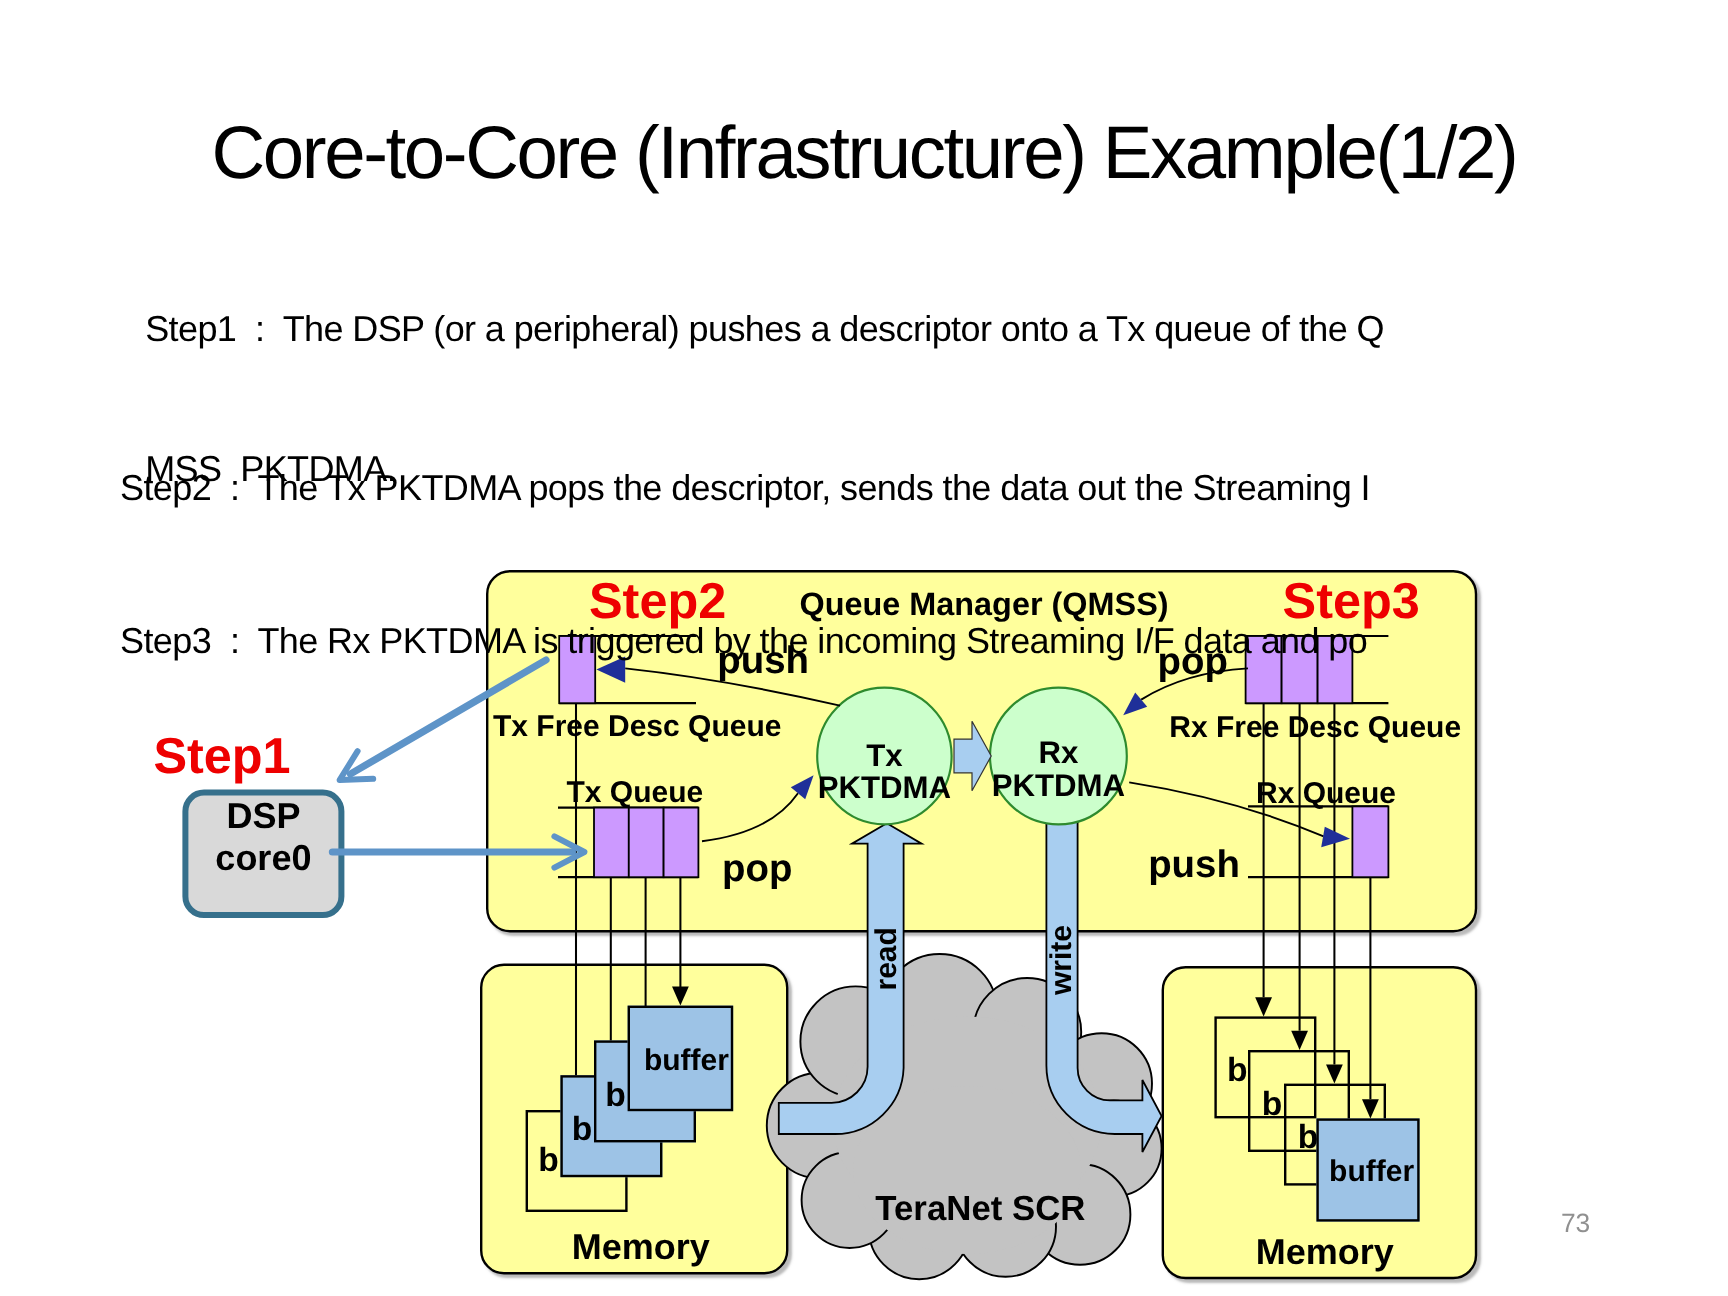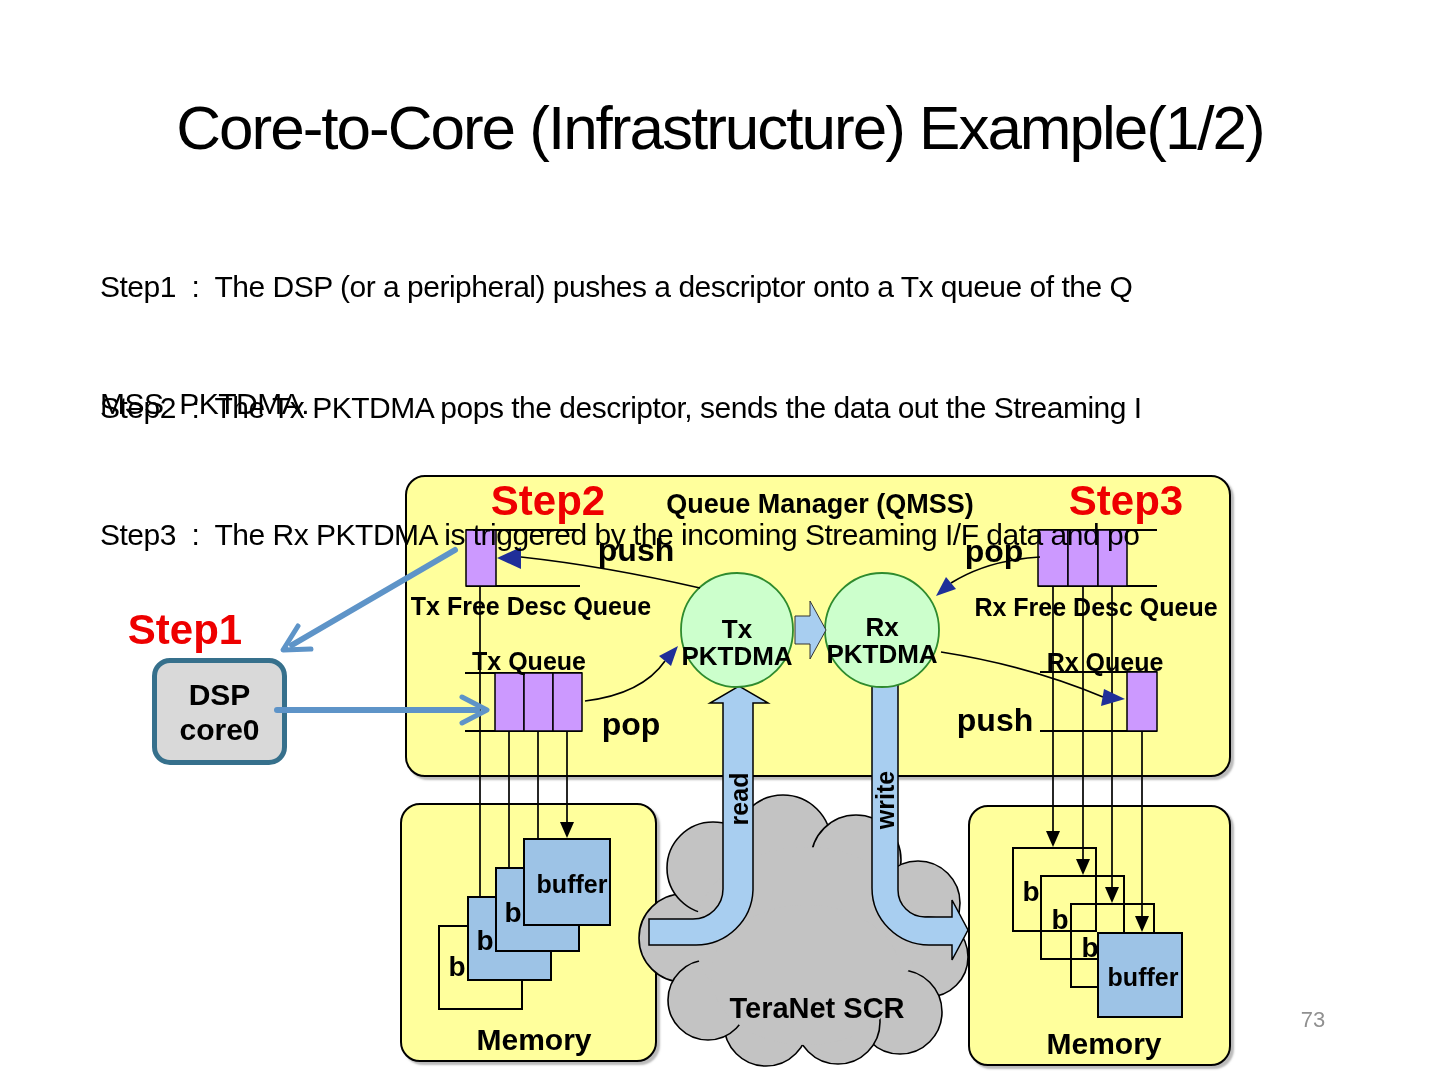--- a/index.html
+++ b/index.html
@@ -11,39 +11,39 @@
          font-weight:400;z-index:5;}
   .para{left:100px;font-size:30px;line-height:39px;letter-spacing:-0.5px;white-space:pre;z-index:5;}
   .para span{display:block;}
   .steplabel{font-size:42px;font-weight:700;color:#ee0000;z-index:6;}
   .qmss-box{left:405px;top:475px;width:822px;height:298px;background:#ffff9c;border:2px solid #000;
             border-radius:20px;box-shadow:3px 3px 2px rgba(130,130,130,.55);z-index:1;}
   .mem-box{width:253px;height:255px;background:#ffff9c;border:2px solid #000;border-radius:20px;
            box-shadow:3px 3px 2px rgba(130,130,130,.55);z-index:1;}
   .dsp-box{left:152px;top:658px;width:125px;height:97px;background:#d9d9d9;border:5px solid #36708c;
            border-radius:18px;z-index:2;display:flex;flex-direction:column;align-items:center;
-           justify-content:center;font-size:30px;font-weight:700;line-height:35px;}
+           font-size:30px;font-weight:700;line-height:35px;}
   .sq{position:absolute;border:2px solid #000;box-sizing:border-box;z-index:3;}
   .sq.blue{background:#9dc3e6;}
   .lbl{font-weight:700;z-index:6;}
   .f25{font-size:25px;} .f26{font-size:32px;} .f27{font-size:27px;} .f28{font-size:28px;}
   .f29{font-size:29px;} .f30{font-size:30px;}
   .pkt{z-index:6;text-align:center;font-weight:700;font-size:26px;line-height:27px;}
   .rot{transform:translate(-50%,-50%) rotate(-90deg);}
   .page-num{font-size:22px;color:#909090;z-index:6;}
   svg.layer{position:absolute;left:0;top:0;z-index:4;}
 </style>
 </head>
 <body>
 
 <div class="slide">
 
   <div class="abs title">Core-to-Core (Infrastructure) Example(1/2)</div>
 
-  <div class="abs para" style="top:189px;">
+  <div class="abs para" style="top:177px;margin-left:21px;">
     <span>Step1  :  The DSP (or a peripheral) pushes a descriptor onto a Tx queue of the Q</span>
     <span>MSS  PKTDMA.</span>
   </div>
   <div class="abs para" style="top:310px;">
     <span>Step2  :  The Tx PKTDMA pops the descriptor, sends the data out the Streaming I</span>
   </div>
   <div class="abs para" style="top:437px;">
     <span>Step3  :  The Rx PKTDMA is triggered by the incoming Streaming I/F data and po</span>
   </div>
 

